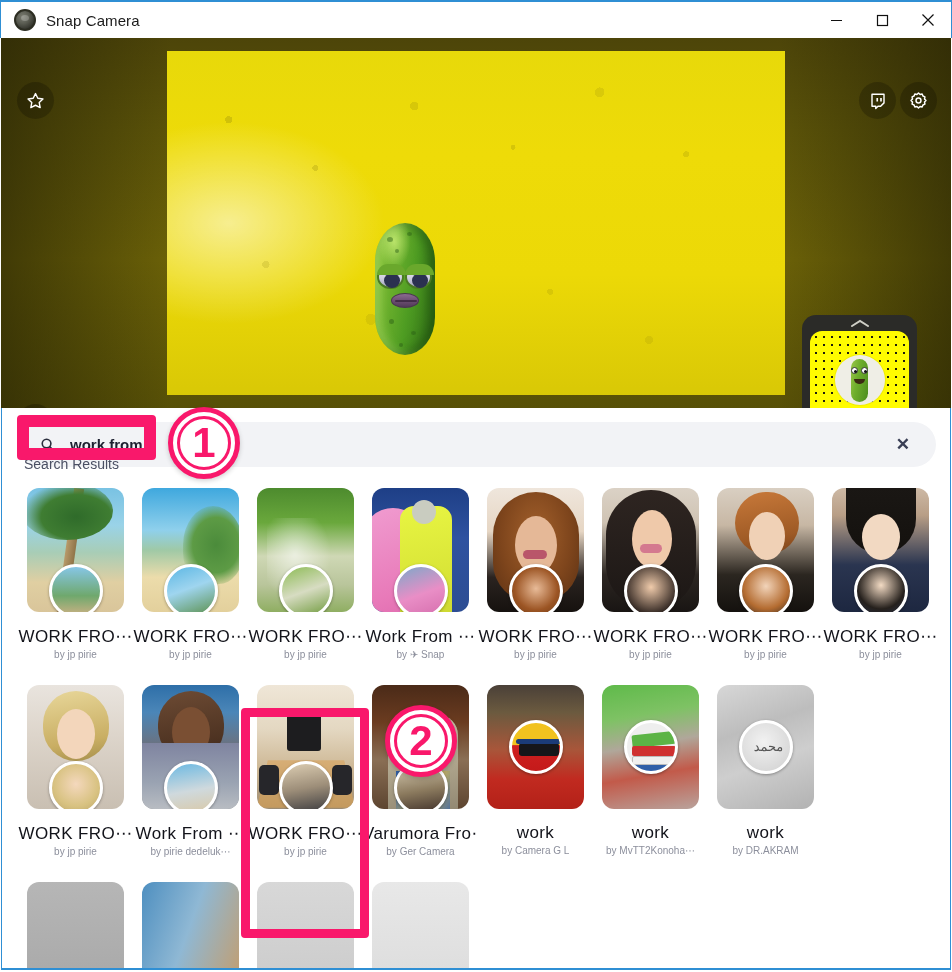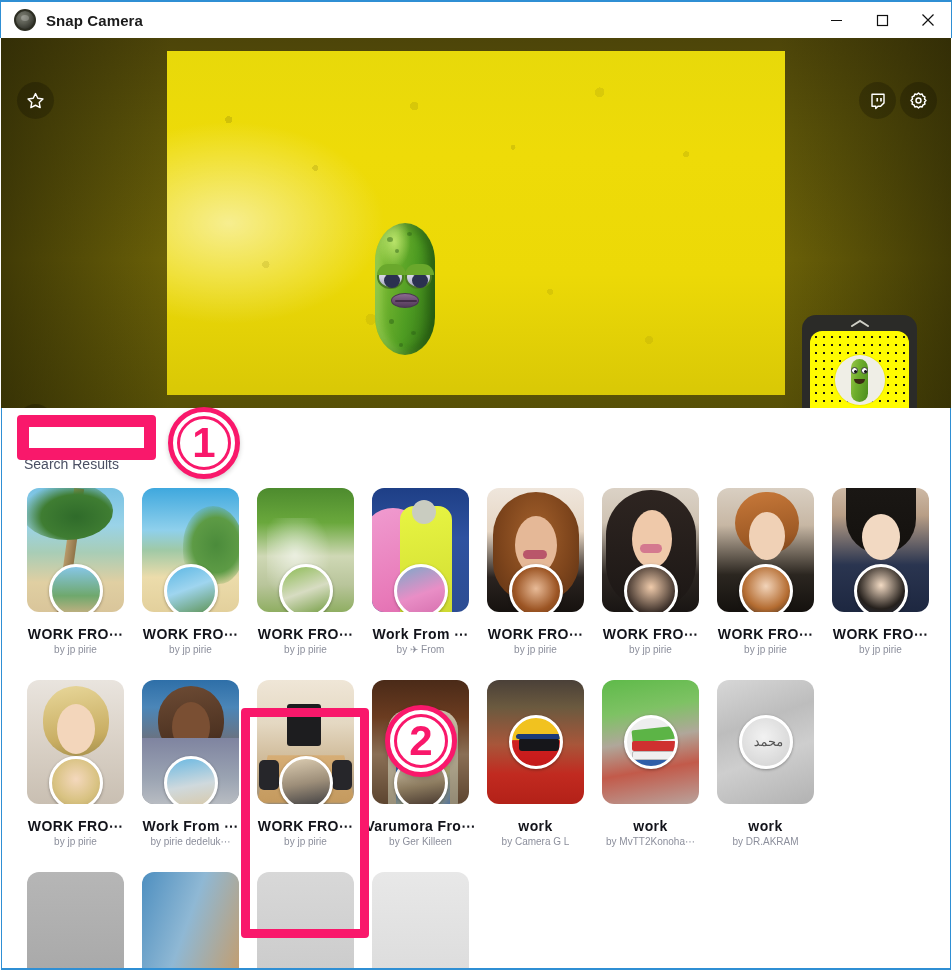--- a/index.html
+++ b/index.html
@@ -7,21 +7,21 @@
   body{
     font-family:"Liberation Sans", sans-serif;
     background:#ffffff;
     position:relative;
   }
   
   .titlebar{
     position:absolute; left:0; top:0; width:952px; height:38px;
     background:#ffffff; border-top:2px solid #2f8fd4;
     border-left:1px solid #2f8fd4; border-right:1px solid #2f8fd4;
-    display:flex; align-items:center;font-weight:bold;
+    display:flex; align-items:center;
   }
   .tb-logo{ width:22px;height:22px;border-radius:50%;margin-left:13px;
     background:radial-gradient(circle at 38% 33%, #7d7f74 0%, #5a5c52 40%, #3a3b33 70%, #191a14 100%);
     border:2px solid #2c2d22; flex:none; position:relative;}
   .tb-logo::after{content:"";position:absolute;left:5px;top:4px;width:8px;height:6px;border-radius:50%;
     background:rgba(255,255,255,.22);}
   .tb-title{ margin-left:10px; font-size:15px; color:#1b1b1b; letter-spacing:.1px;}
   .tb-btns{ margin-left:auto; display:flex; height:38px;}
   .tb-btn{ width:46px;height:38px;display:flex;align-items:center;justify-content:center;
     color:#111; font-size:15px; line-height:1;}
@@ -129,21 +129,21 @@
 
   .grid{ position:absolute; left:16px; top:80px; width:920px; }
   .row{ display:flex; }
   .card{ width:115px; margin-right:0; text-align:center; position:relative; }
   .thumb{ width:97px; height:124px; border-radius:12px; margin:0 auto;
      position:relative; overflow:hidden; background:#ddd; }
   .bubble{ position:absolute; width:54px;height:54px;border-radius:50%;
      left:50%; transform:translateX(-50%); bottom:-6px;
      border:3px solid #fff; box-shadow:0 1px 3px rgba(0,0,0,.35); overflow:hidden;}
   .bubble.mid{ bottom:auto; top:50%; margin-top:-27px;}
-  .c-name{ margin-top:14px; font-size:14px; font-weight:bold; color:#12131a;
+  .c-name{ margin-top:14px; font-size:17px; font-weight:normal; color:#12131a;
      letter-spacing:.4px; white-space:nowrap; overflow:hidden;}
   .c-by{ margin-top:2px; font-size:10px; color:#8c8f9c; white-space:nowrap; overflow:hidden;}
 
   
   .hl-search{
     position:absolute; left:17px; top:415px; width:139px; height:45px;
     border:12px solid #f9186b; border-radius:4px; background:transparent;
     box-sizing:border-box;
   }
   .hl-card{
@@ -255,20 +255,30 @@
             <i></i>
           </div>
         <div class="gm"></div>
       </div>
     </div>
   </div>
 </div>
 
 <div class="panel">
 
+  <div class="searchbar">
+    <span class="s-ico">
+      <svg width="16" height="16" viewBox="0 0 20 20" fill="none" stroke="#2a2d3d" stroke-width="2" stroke-linecap="round">
+        <circle cx="8.2" cy="8.2" r="5.4"></circle>
+          <path d="M12.4 12.4 L17.5 17.5"></path>
+      </svg>
+    </span>
+    <span class="s-val">work from</span>
+    <span class="s-x">✕</span>
+  </div>
 
   <div class="results-label">Search Results</div>
 
   <div class="grid">
 
     <div class="row">
       <div class="card">
         <div class="thumb" style="background:linear-gradient(180deg,#79c2e3 0%,#9ad3e8 30%,#a8cdb6 52%,#e0cfa2 76%,#d9c59a 100%);">
           <div style="position:absolute;left:38px;top:0;width:10px;height:132px;background:linear-gradient(90deg,#b89a6a,#8f7448);transform:rotate(8deg);"></div>
           <div style="position:absolute;left:-6px;top:-6px;width:92px;height:58px;border-radius:50%;background:radial-gradient(ellipse at 60% 60%,#2f6b2a 0%,#3f7d32 45%,rgba(60,120,40,0) 72%);"></div>
@@ -297,21 +307,21 @@
       </div>
 
       <div class="card">
         <div class="thumb" style="background:linear-gradient(180deg,#1e3f86 0%,#2f52a0 40%,#2d4d93 100%);">
           <div style="position:absolute;left:-10px;top:20px;width:62px;height:140px;border-radius:40px;background:linear-gradient(160deg,#f09cd0 0%,#e87ab9 60%,#d95fa6 100%);"></div>
           <div style="position:absolute;left:28px;top:18px;width:52px;height:142px;background:linear-gradient(170deg,#e8f542 0%,#d6e236 60%,#c3cd2c 100%);border-radius:14px;"></div>
           <div style="position:absolute;left:40px;top:12px;width:24px;height:24px;border-radius:50%;background:#c9ccc0;"></div>
           <div class="bubble" style="background:linear-gradient(160deg,#7ca8c9 0%,#e98ec6 55%,#d66fae 100%);"></div>
         </div>
         <div class="c-name">Work From ⋯</div>
-        <div class="c-by">by ✈ From</div>
+        <div class="c-by">by ✈ Snap</div>
       </div>
 
       <div class="card">
         <div class="thumb" style="background:linear-gradient(180deg,#efe6dc 0%,#e6d6c4 35%,#2a2320 72%,#16120f 100%);">
           <div style="position:absolute;left:6px;top:4px;width:86px;height:110px;border-radius:44px 44px 40px 40px;background:radial-gradient(ellipse at 50% 40%,#a4612c 0%,#7e451c 58%,#5c3113 100%);"></div>
           <div style="position:absolute;left:28px;top:28px;width:42px;height:58px;border-radius:50%;background:#e5b897;"></div>
           <div style="position:absolute;left:36px;top:62px;width:24px;height:9px;border-radius:9px;background:#b9566a;"></div>
           <div class="bubble" style="background:radial-gradient(circle at 50% 45%,#e8bb98 0%,#9c5524 60%,#6c3a15 100%);"></div>
         </div>
         <div class="c-name">WORK FRO⋯</div>
@@ -385,21 +395,21 @@
       </div>
 
       <div class="card">
         <div class="thumb" style="background:linear-gradient(180deg,#4a2a18 0%,#6b3c20 30%,#8a6f55 60%,#5d4530 100%);">
           <div style="position:absolute;left:16px;top:30px;width:70px;height:130px;background:linear-gradient(170deg,#cfc6ae 0%,#a89e86 50%,#7c7360 100%);border-radius:20px 20px 0 0;"></div>
           <div style="position:absolute;left:34px;top:30px;width:30px;height:36px;border-radius:50%;background:#e3bd9c;"></div>
           <div style="position:absolute;left:24px;top:86px;width:54px;height:50px;background:linear-gradient(120deg,#2c5ba8 0%,#c8b35f 55%,#3a63a6 100%);"></div>
           <div class="bubble" style="background:linear-gradient(170deg,#d8cdb4 0%,#8b7a5e 55%,#40312a 100%);"></div>
         </div>
         <div class="c-name">Varumora Fro⋯</div>
-        <div class="c-by">by Ger Killeen</div>
+        <div class="c-by">by Ger Camera</div>
       </div>
 
       <div class="card">
         <div class="thumb" style="background:linear-gradient(180deg,#4a4038 0%,#6b5a3f 22%,#a8563a 52%,#c12a20 76%,#b32118 100%);">
           <div class="bubble mid" style="background:linear-gradient(180deg,#f1c21f 0%,#f1c21f 46%,#cf2020 47%,#c41a1a 100%);">
             <div style="position:absolute;left:7px;top:20px;width:40px;height:13px;border-radius:3px;background:#16161a;"></div>
             <div style="position:absolute;left:4px;top:16px;width:46px;height:5px;border-radius:3px;background:#1b3b78;"></div>
           </div>
         </div>
         <div class="c-name">work</div>

